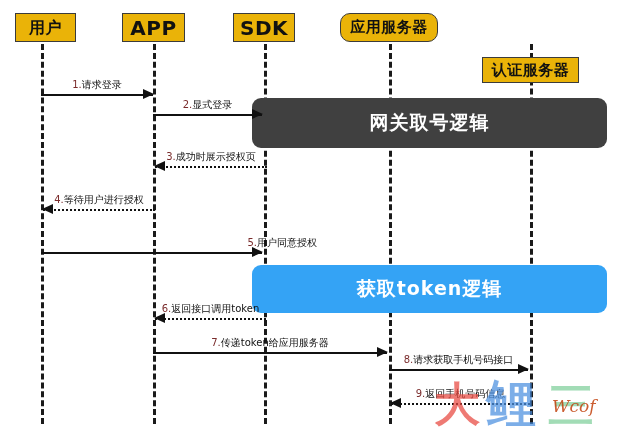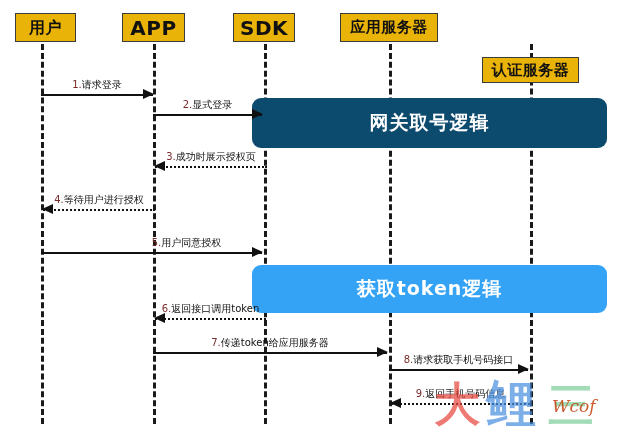--- a/index.html
+++ b/index.html
@@ -127,37 +127,37 @@
 <body>
 
 <div id="canvas">
 
   <div class="lifeline" style="left: 41px; top: 44px; height: 380px;"></div>
   <div class="lifeline" style="left: 153px; top: 44px; height: 380px;"></div>
   <div class="lifeline" style="left: 264px; top: 44px; height: 380px;"></div>
   <div class="lifeline" style="left: 389px; top: 44px; height: 380px;"></div>
   <div class="lifeline" style="left: 530px; top: 44px; height: 380px;"></div>
 
-  <div class="band" id="band-0" style="left: 252px; top: 98px; width: 355px; height: 50px; background: #0c4a6e;">
+  <div class="band" id="band-0" style="left: 252px; top: 98px; width: 355px; height: 50px; background: #404040;">
     <span class="band-label">网关取号逻辑</span>
   </div>
   <div class="band" id="band-1" style="left: 252px; top: 253px; width: 355px; height: 48px; background: rgb(52, 163, 245); margin-top: 12px;">
     <span class="band-label">获取token逻辑</span>
   </div>
 
   <div class="actor-box" id="actor-0" style="left: 15px; top: 13px; width: 61px; height: 29px; font-size: 16px;">
     <span class="actor-label">用户</span>
   </div>
   <div class="actor-box" id="actor-1" style="left: 122px; top: 13px; width: 63px; height: 29px; font-size: 20px;">
     <span class="actor-label">APP</span>
   </div>
   <div class="actor-box" id="actor-2" style="left: 233px; top: 13px; width: 62px; height: 29px; font-size: 20px;">
     <span class="actor-label">SDK</span>
   </div>
-  <div class="actor-box" id="actor-3" style="left: 340px; top: 13px; width: 98px; height: 29px; font-size: 15px;">
+  <div class="actor-box" id="actor-3" style="left: 340px; top: 13px; width: 98px; height: 29px; font-size: 15px; border-radius: 10px;">
     <span class="actor-label">应用服务器</span>
   </div>
   <div class="actor-box" id="actor-4" style="left: 482px; top: 13px; width: 97px; height: 26px; font-size: 15px; margin-top: 44px;">
     <span class="actor-label">认证服务器</span>
   </div>
 
   <div class="msg" id="msg-0" style="left: 41px; top: 94px; width: 112px;">
     <div class="msg-line solid"></div>
     <div class="arrowhead right"></div>
     <div class="msg-text">
@@ -185,21 +185,21 @@
     <div class="msg-line dotted"></div>
     <div class="arrowhead left"></div>
     <div class="msg-text">
       <span class="num">4.</span><span>等待用户进行授权</span>
     </div>
   </div>
 
   <div class="msg" id="msg-4" style="left: 41px; top: 252px; width: 221px;">
     <div class="msg-line solid"></div>
     <div class="arrowhead right"></div>
-    <div class="msg-text" style="text-align:center; padding-left:35px;">
+    <div class="msg-text" style="text-align:right; padding-left:55px;">
       <span class="num">5.</span><span>用户同意授权</span>
     </div>
   </div>
 
   <div class="msg" id="msg-5" style="left: 155px; top: 318px; width: 111px;">
     <div class="msg-line dotted"></div>
     <div class="arrowhead left"></div>
     <div class="msg-text">
       <span class="num">6.</span><span>返回接口调用token</span>
     </div>

